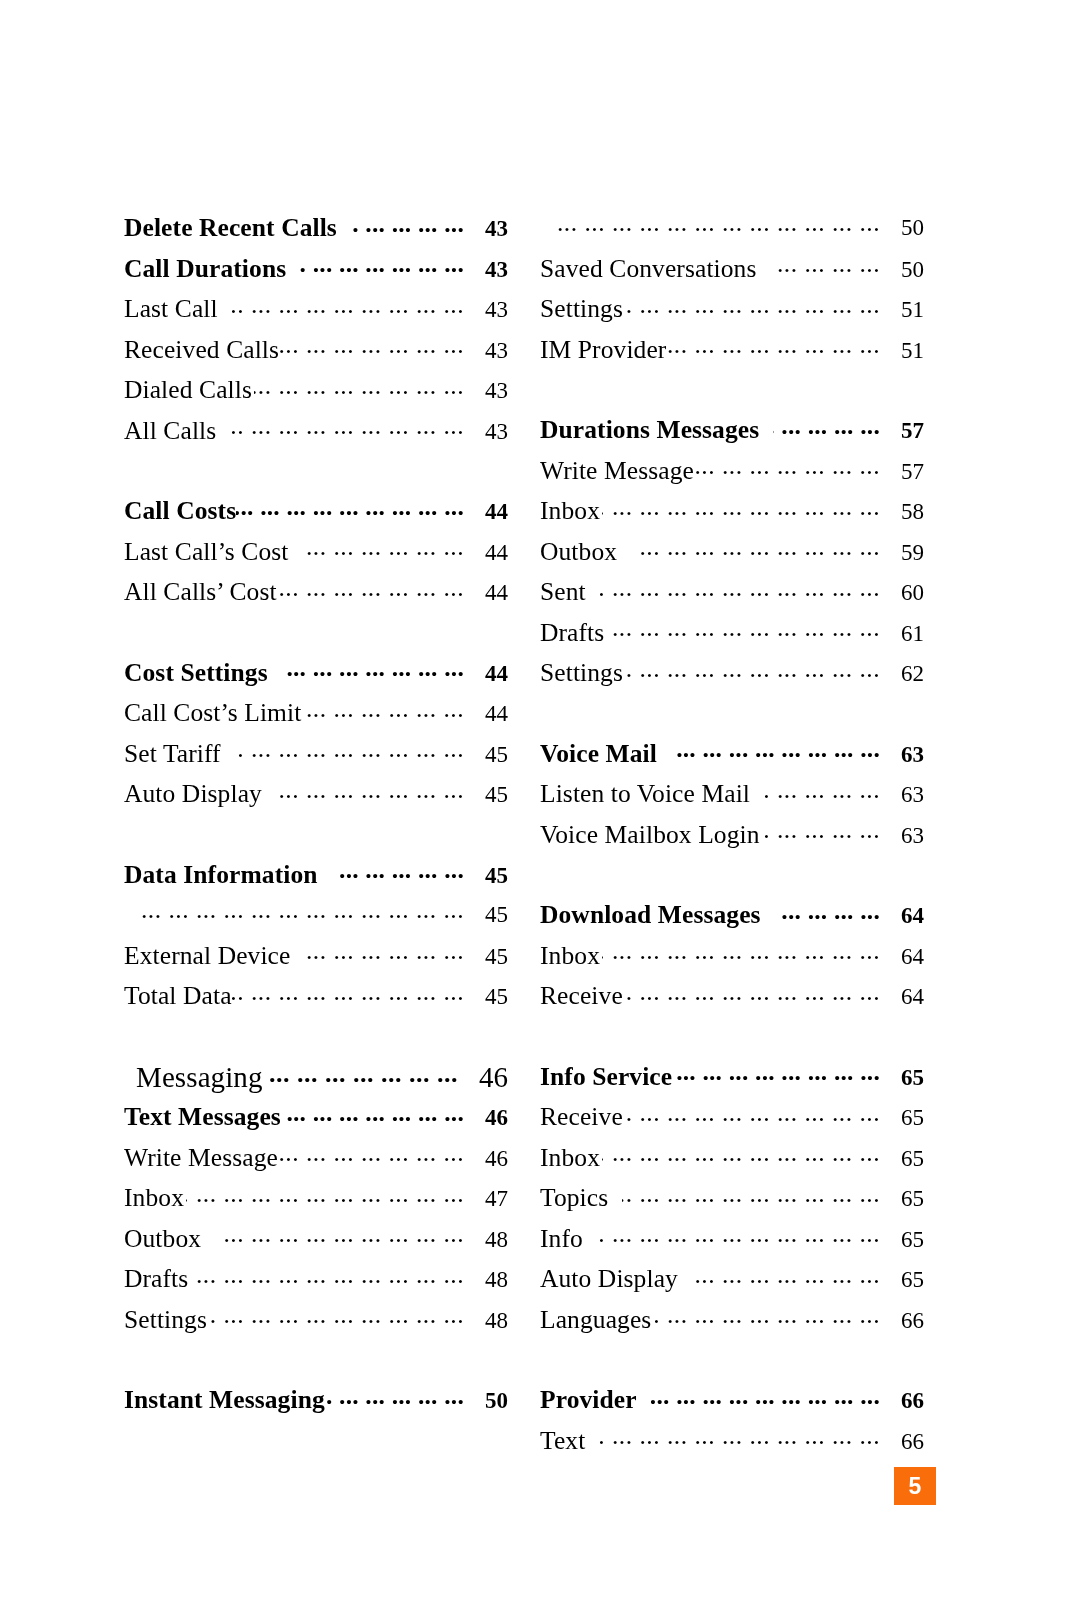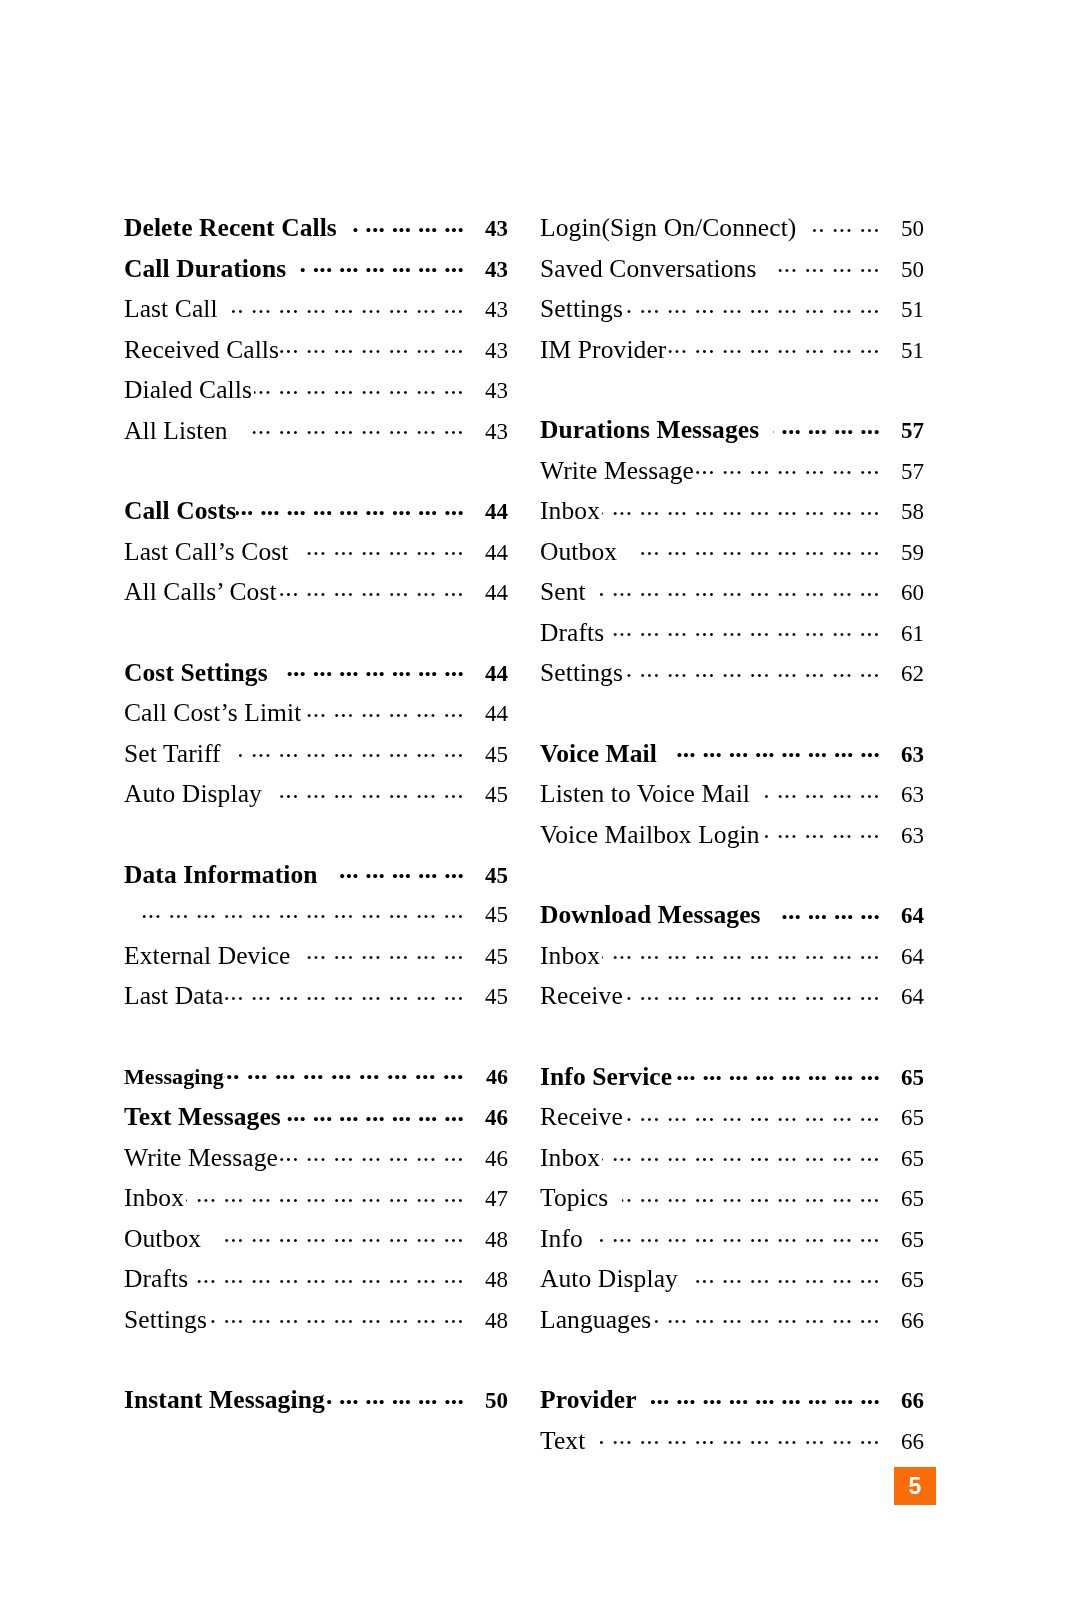--- a/index.html
+++ b/index.html
@@ -89,22 +89,23 @@
   .entry.sub .label,
   .entry.sub .page-no { font-weight: normal; }
   .entry.sub .leader::before { font-weight: normal; }
 
   .entry.head .label,
   .entry.head .page-no { font-weight: bold; }
   .entry.head .leader::before { font-weight: bold; letter-spacing: 0.2px; }
 
   .entry.major .label,
   .entry.major .page-no {
-    font-weight: bold;
-    font-size: 22px;
+    font-weight: normal;
+    font-size: 29px;
+    margin-left: 12px;
   }
   .entry.major .leader::before { font-weight: bold; font-size: 26px; }
 
   
   .entry.gap-before { margin-top: 40px; }
 
   
   .entry.tight .leader { margin-left: 0; }
   
   .entry.wide .leader { margin-left: 14px; }
@@ -155,21 +156,21 @@
           <span class="label">Received Calls</span>
           <span class="leader"></span>
           <span class="page-no">43</span>
         </div>
         <div class="entry sub">
           <span class="label">Dialed Calls</span>
           <span class="leader"></span>
           <span class="page-no">43</span>
         </div>
         <div class="entry sub wide">
-          <span class="label">All Listen</span>
+          <span class="label">All Calls</span>
           <span class="leader"></span>
           <span class="page-no">43</span>
         </div>
         <div class="entry head gap-before tight">
           <span class="label">Call Costs</span>
           <span class="leader"></span>
           <span class="page-no">44</span>
         </div>
         <div class="entry sub wide">
           <span class="label">Last Call’s Cost</span>
@@ -209,21 +210,21 @@
         <div class="entry sub wide">
           <span class="leader"></span>
           <span class="page-no">45</span>
         </div>
         <div class="entry sub wide">
           <span class="label">External Device</span>
           <span class="leader"></span>
           <span class="page-no">45</span>
         </div>
         <div class="entry sub tight">
-          <span class="label">Last Data</span>
+          <span class="label">Total Data</span>
           <span class="leader"></span>
           <span class="page-no">45</span>
         </div>
         <div class="entry major gap-before tight">
           <span class="label">Messaging</span>
           <span class="leader"></span>
           <span class="page-no">46</span>
         </div>
         <div class="entry head tight">
           <span class="label">Text Messages</span>
@@ -256,21 +257,20 @@
           <span class="page-no">48</span>
         </div>
         <div class="entry head gap-before">
           <span class="label">Instant Messaging</span>
           <span class="leader"></span>
           <span class="page-no">50</span>
         </div>
       </div>
     <div class="toc-column" id="right-col">
         <div class="entry sub wide">
-          <span class="label">Login(Sign On/Connect)</span>
           <span class="leader"></span>
           <span class="page-no">50</span>
         </div>
         <div class="entry sub wide">
           <span class="label">Saved Conversations</span>
           <span class="leader"></span>
           <span class="page-no">50</span>
         </div>
         <div class="entry sub">
           <span class="label">Settings</span>

